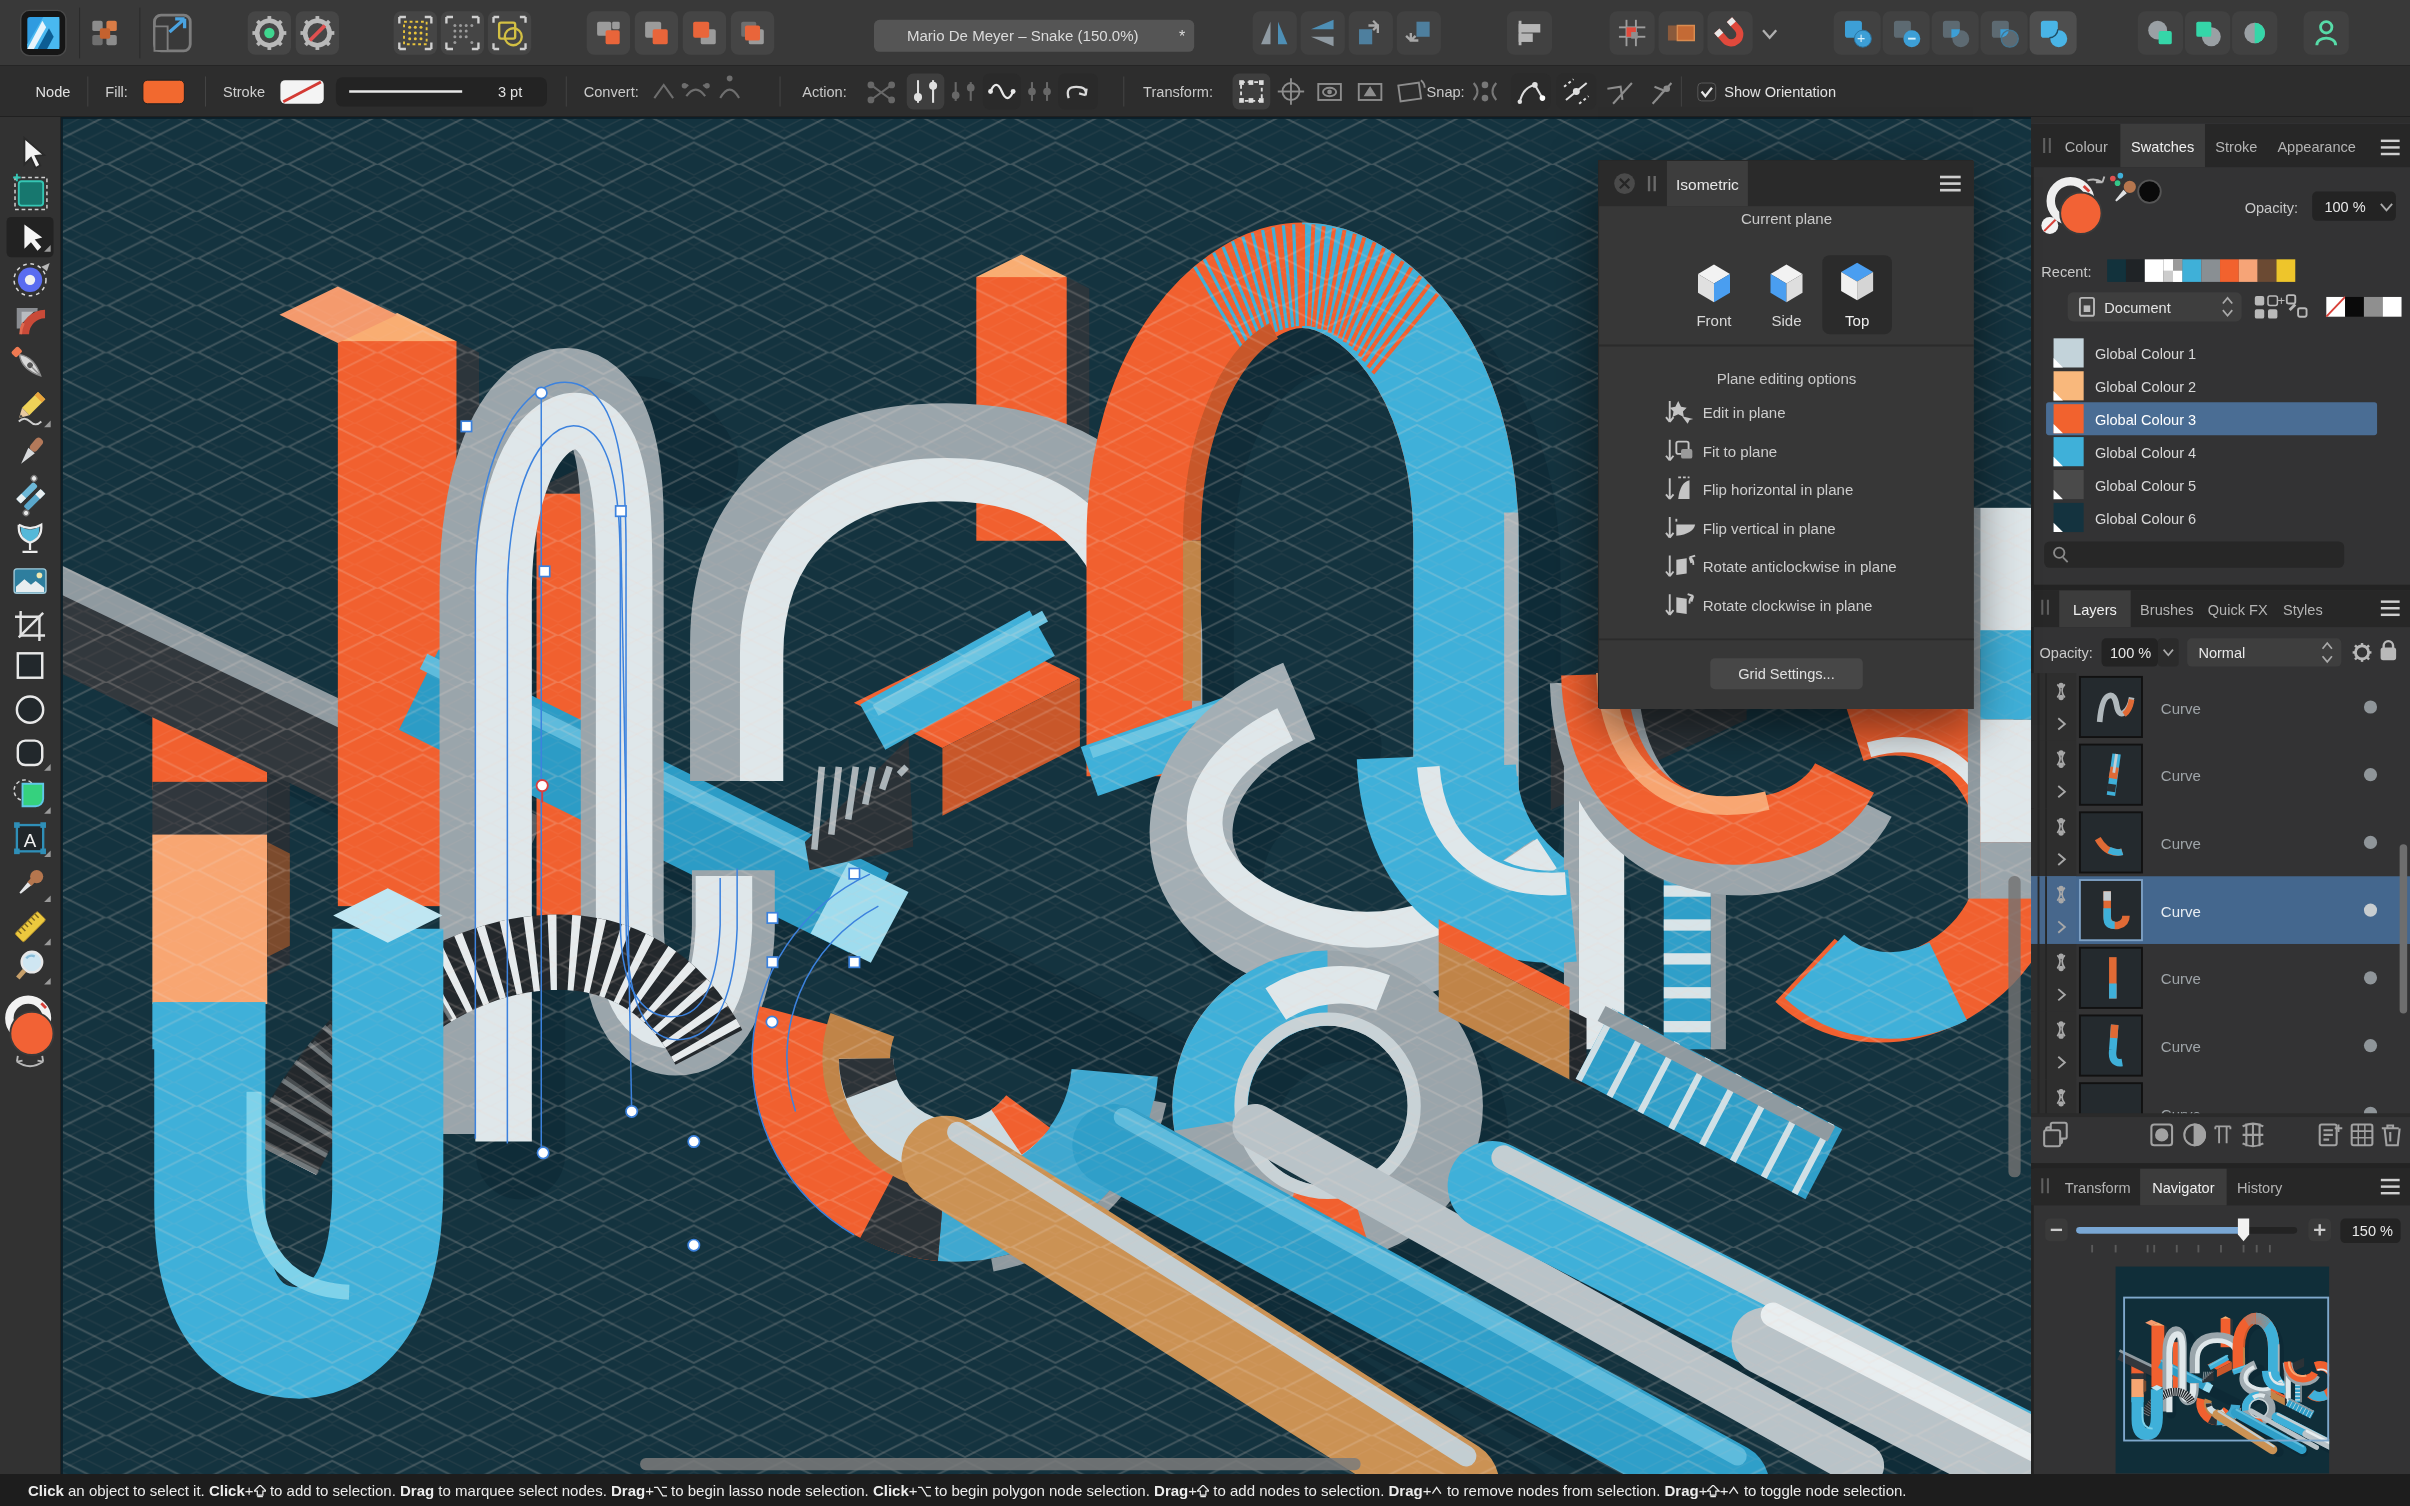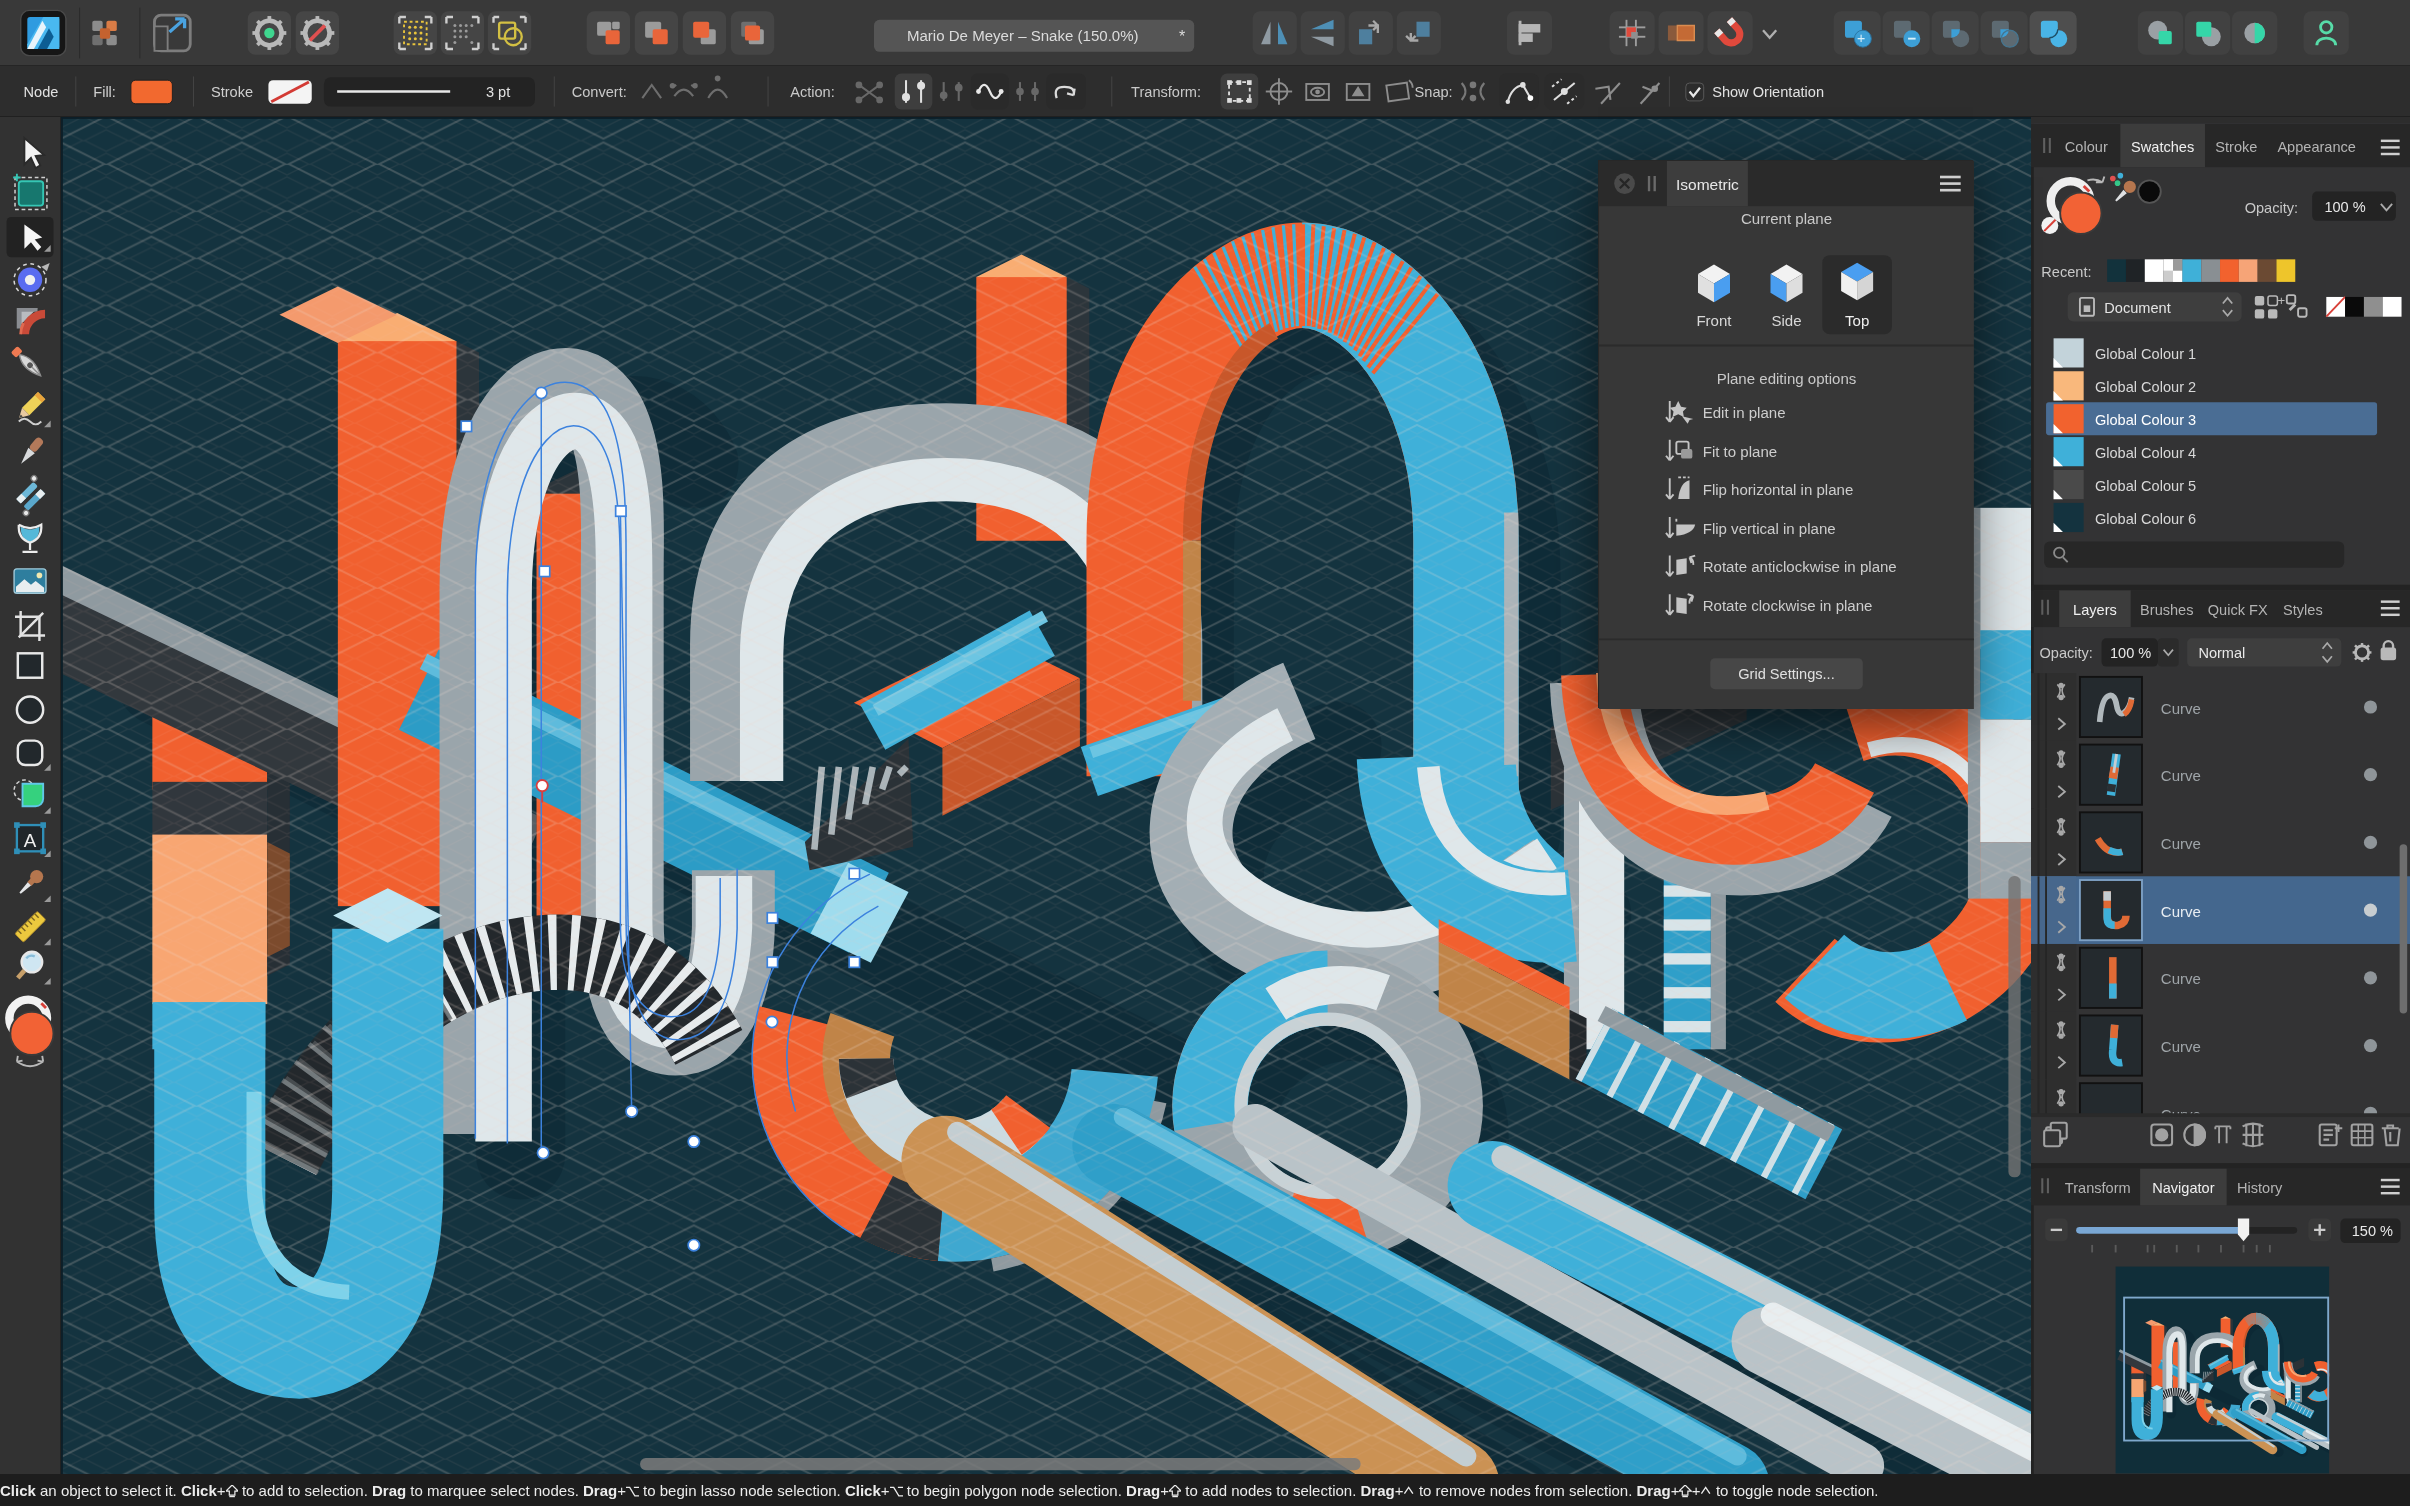--- a/index.html
+++ b/index.html
@@ -1,22 +1,22 @@
 <!DOCTYPE html>
 <html style="font-size:15px"><head>
 <meta charset="utf-8">
 <style>
 html,body{margin:0;padding:0;width:2411px;height:1507px;overflow:hidden;background:#2d2d2d;font-family:"Liberation Sans",sans-serif;}
 *{box-sizing:border-box;}
 #topbar{position:absolute;left:0;top:0;width:2411px;height:66px;background:#393939;border-bottom:0.9px solid #252525;}
-#ctxbar{position:absolute;left:0;top:66px;width:2411px;height:51px;background:#2d2d2d;border-bottom:0.9px solid #202020;color:#d6d6d6;font-size:14px;}
+#ctxbar{position:absolute;left:0;top:66px;width:2411px;height:51px;background:#2d2d2d;border-bottom:0.9px solid #202020;color:#d6d6d6;font-size:14px;padding-left:12px;}
 #tools{position:absolute;left:0;top:117px;width:61px;height:1357px;background:#323232;border-right:0.9px solid #222;}
 #canvasarea{position:absolute;left:61px;top:117px;width:1970px;height:1357px;background:#14333f;}
 #rightpanel{position:absolute;left:2031px;top:123px;width:379px;height:1357px;background:#333334;}
-#statusbar{position:absolute;left:0;top:1474px;width:2411px;height:33px;background:#1d1d1d;color:#ececec;font-size:15px;line-height:33px;white-space:nowrap;}
+#statusbar{position:absolute;left:0;top:1474px;width:2411px;height:33px;background:#1d1d1d;color:#ececec;font-size:15px;line-height:33px;white-space:nowrap;padding-left:28px;}
 #isopanel{position:absolute;left:1598px;top:160px;width:375px;height:548px;background:#373737;box-shadow:0 17px 47px rgba(0,0,0,.55);border:0.9px solid #272727;z-index:30;}
 </style>
 </head>
 <body>
 <div id="topbar">
 <svg width="2411" height="66" viewBox="0 0 2560 70">
 
  <rect x="22" y="11" width="48" height="48" rx="9" fill="#161616" stroke="#4a4a4a" stroke-width="1.5"></rect>
  <rect x="29" y="18" width="34" height="34" rx="3" fill="#2f9be0"></rect>
  <path d="M46 18 L63 18 L63 52 L29 52 L29 47 Z" fill="#49b8f0"></path>

